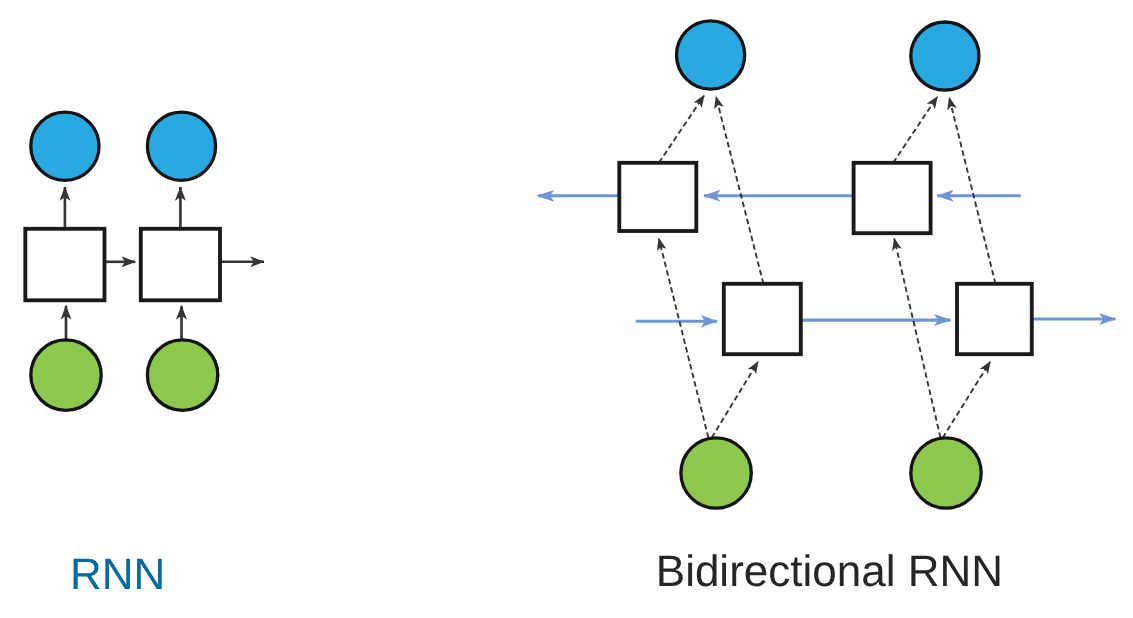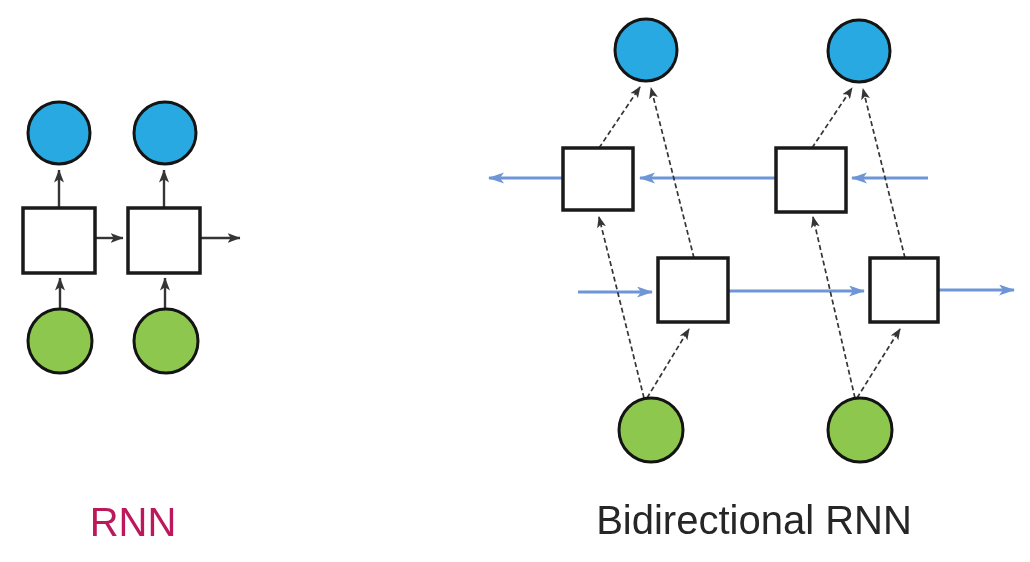--- a/index.html
+++ b/index.html
@@ -66,15 +66,15 @@
         <circle cx="165" cy="133" r="31" fill="#29A9E1" stroke="#141414" stroke-width="3"></circle>
         <circle cx="60" cy="341" r="32" fill="#8DC74E" stroke="#141414" stroke-width="3"></circle>
         <circle cx="166" cy="341" r="32" fill="#8DC74E" stroke="#141414" stroke-width="3"></circle>
         <circle cx="646" cy="50" r="31" fill="#29A9E1" stroke="#141414" stroke-width="3"></circle>
         <circle cx="859" cy="51" r="31" fill="#29A9E1" stroke="#141414" stroke-width="3"></circle>
         <circle cx="651" cy="430" r="32" fill="#8DC74E" stroke="#141414" stroke-width="3"></circle>
         <circle cx="860" cy="430" r="32" fill="#8DC74E" stroke="#141414" stroke-width="3"></circle>
       </g>
   </svg>
 
-  <div class="caption caption-left" style="color: #be185d; margin-left: 26px;">RNN</div>
+  <div class="caption caption-left" style="color: #0369a1;">RNN</div>
   <div class="caption caption-right" style="color: rgb(38, 38, 38);">Bidirectional RNN</div>
 </div>
 
 </body></html>

